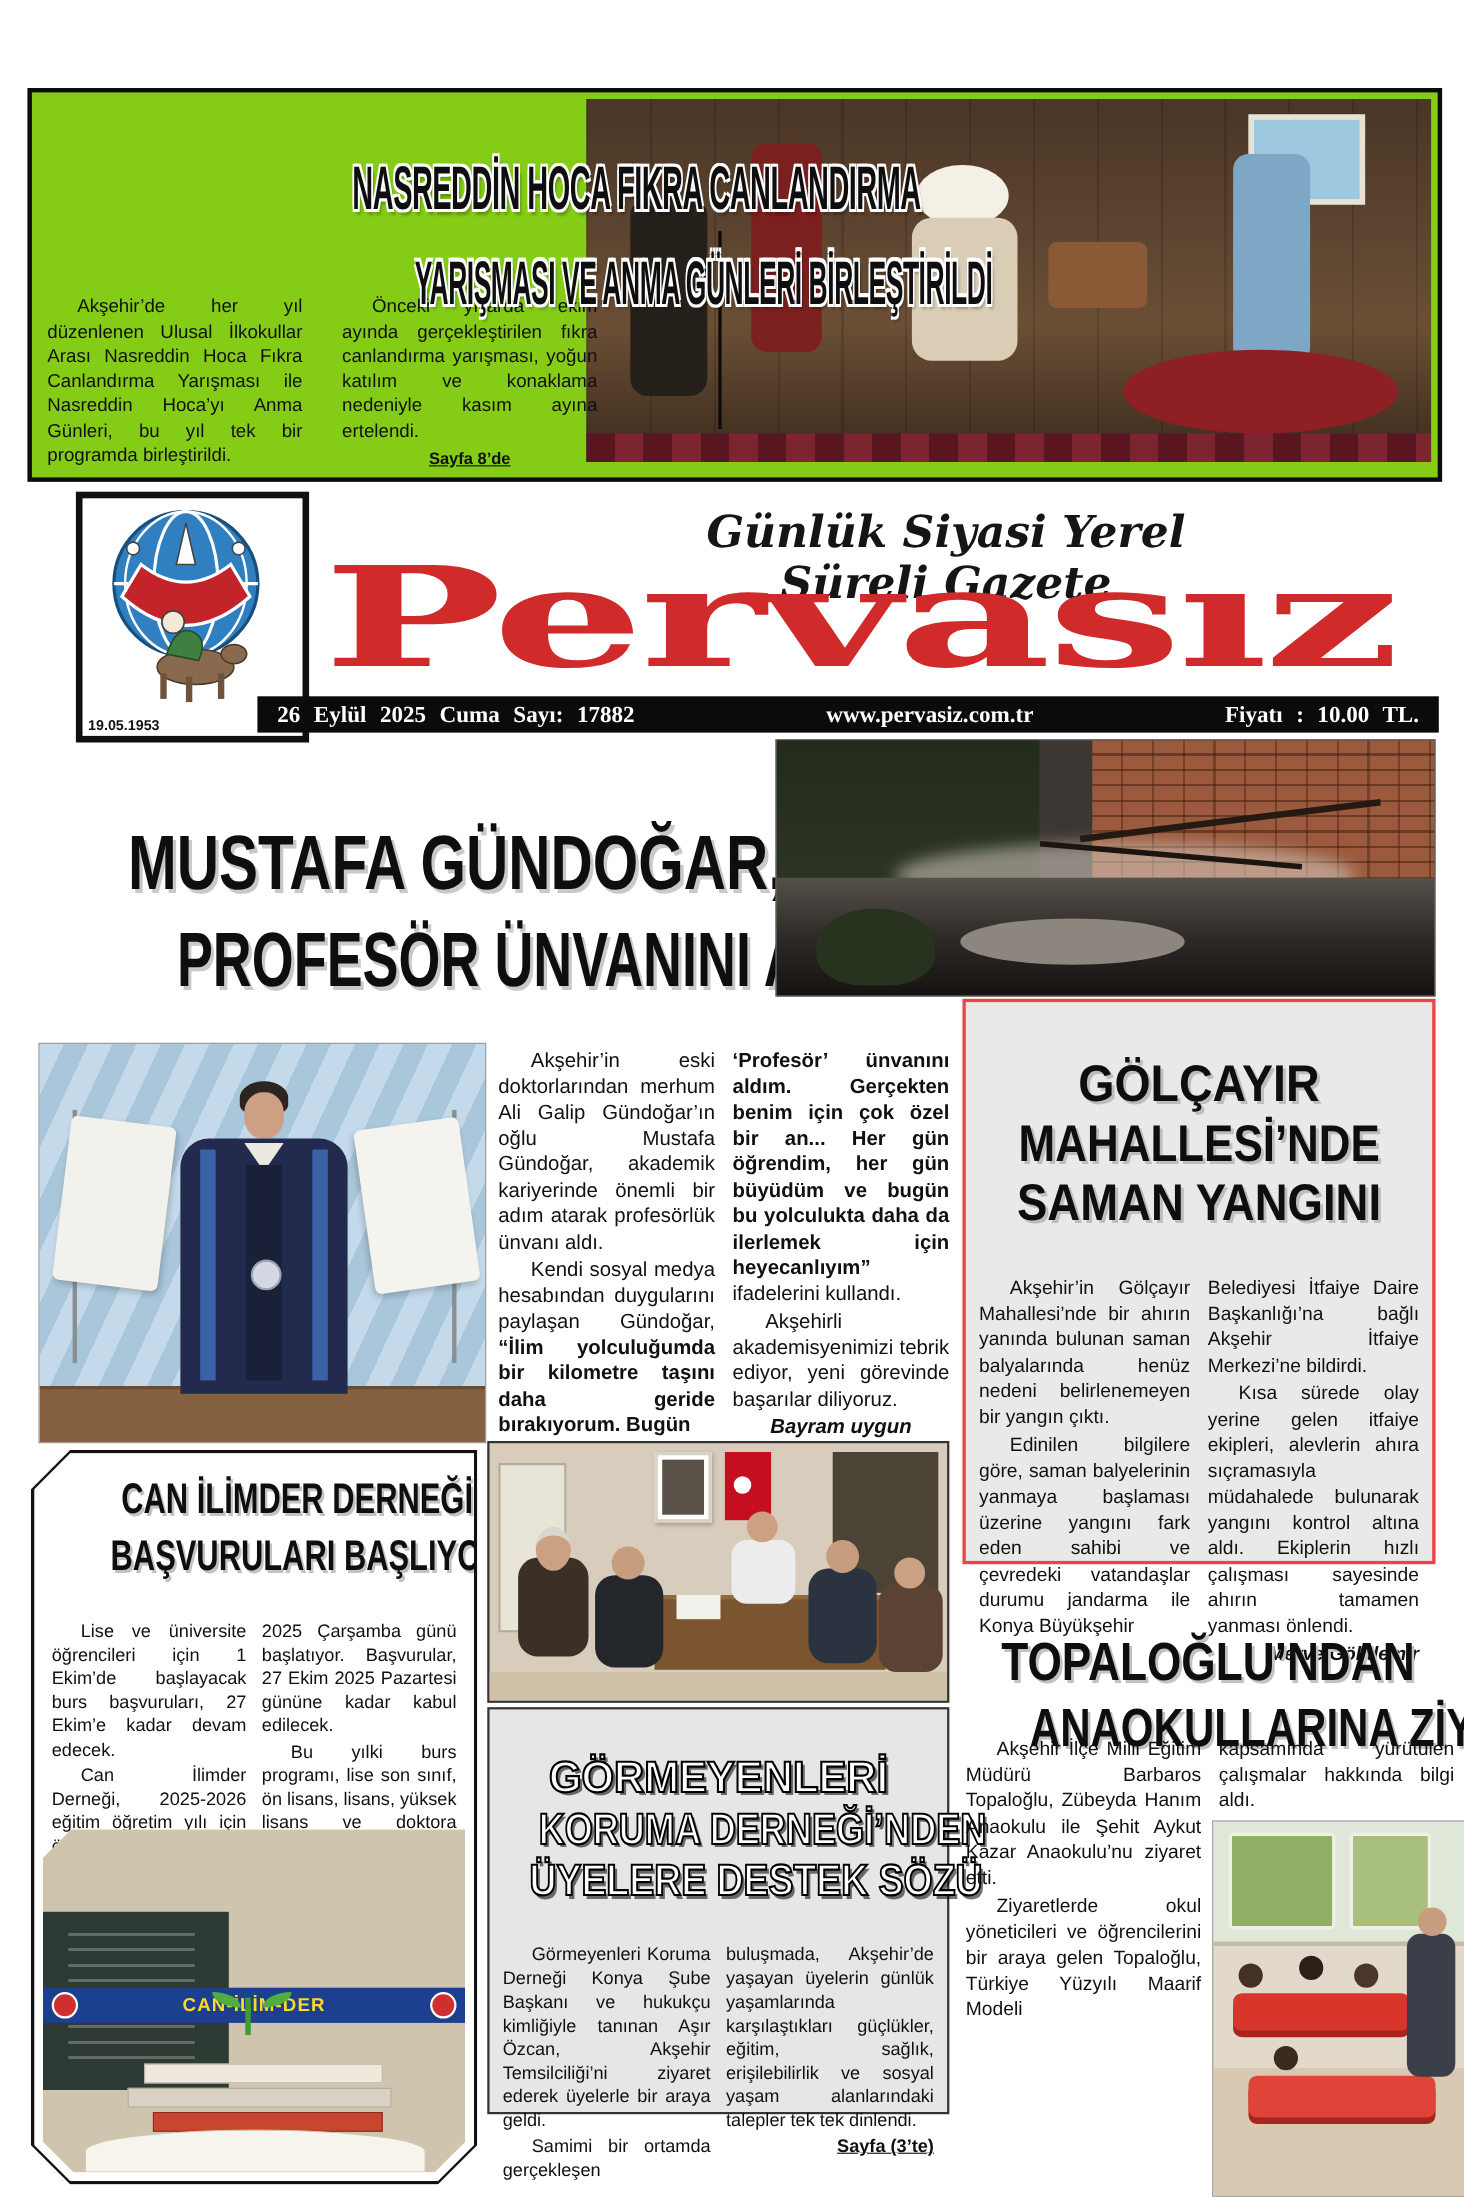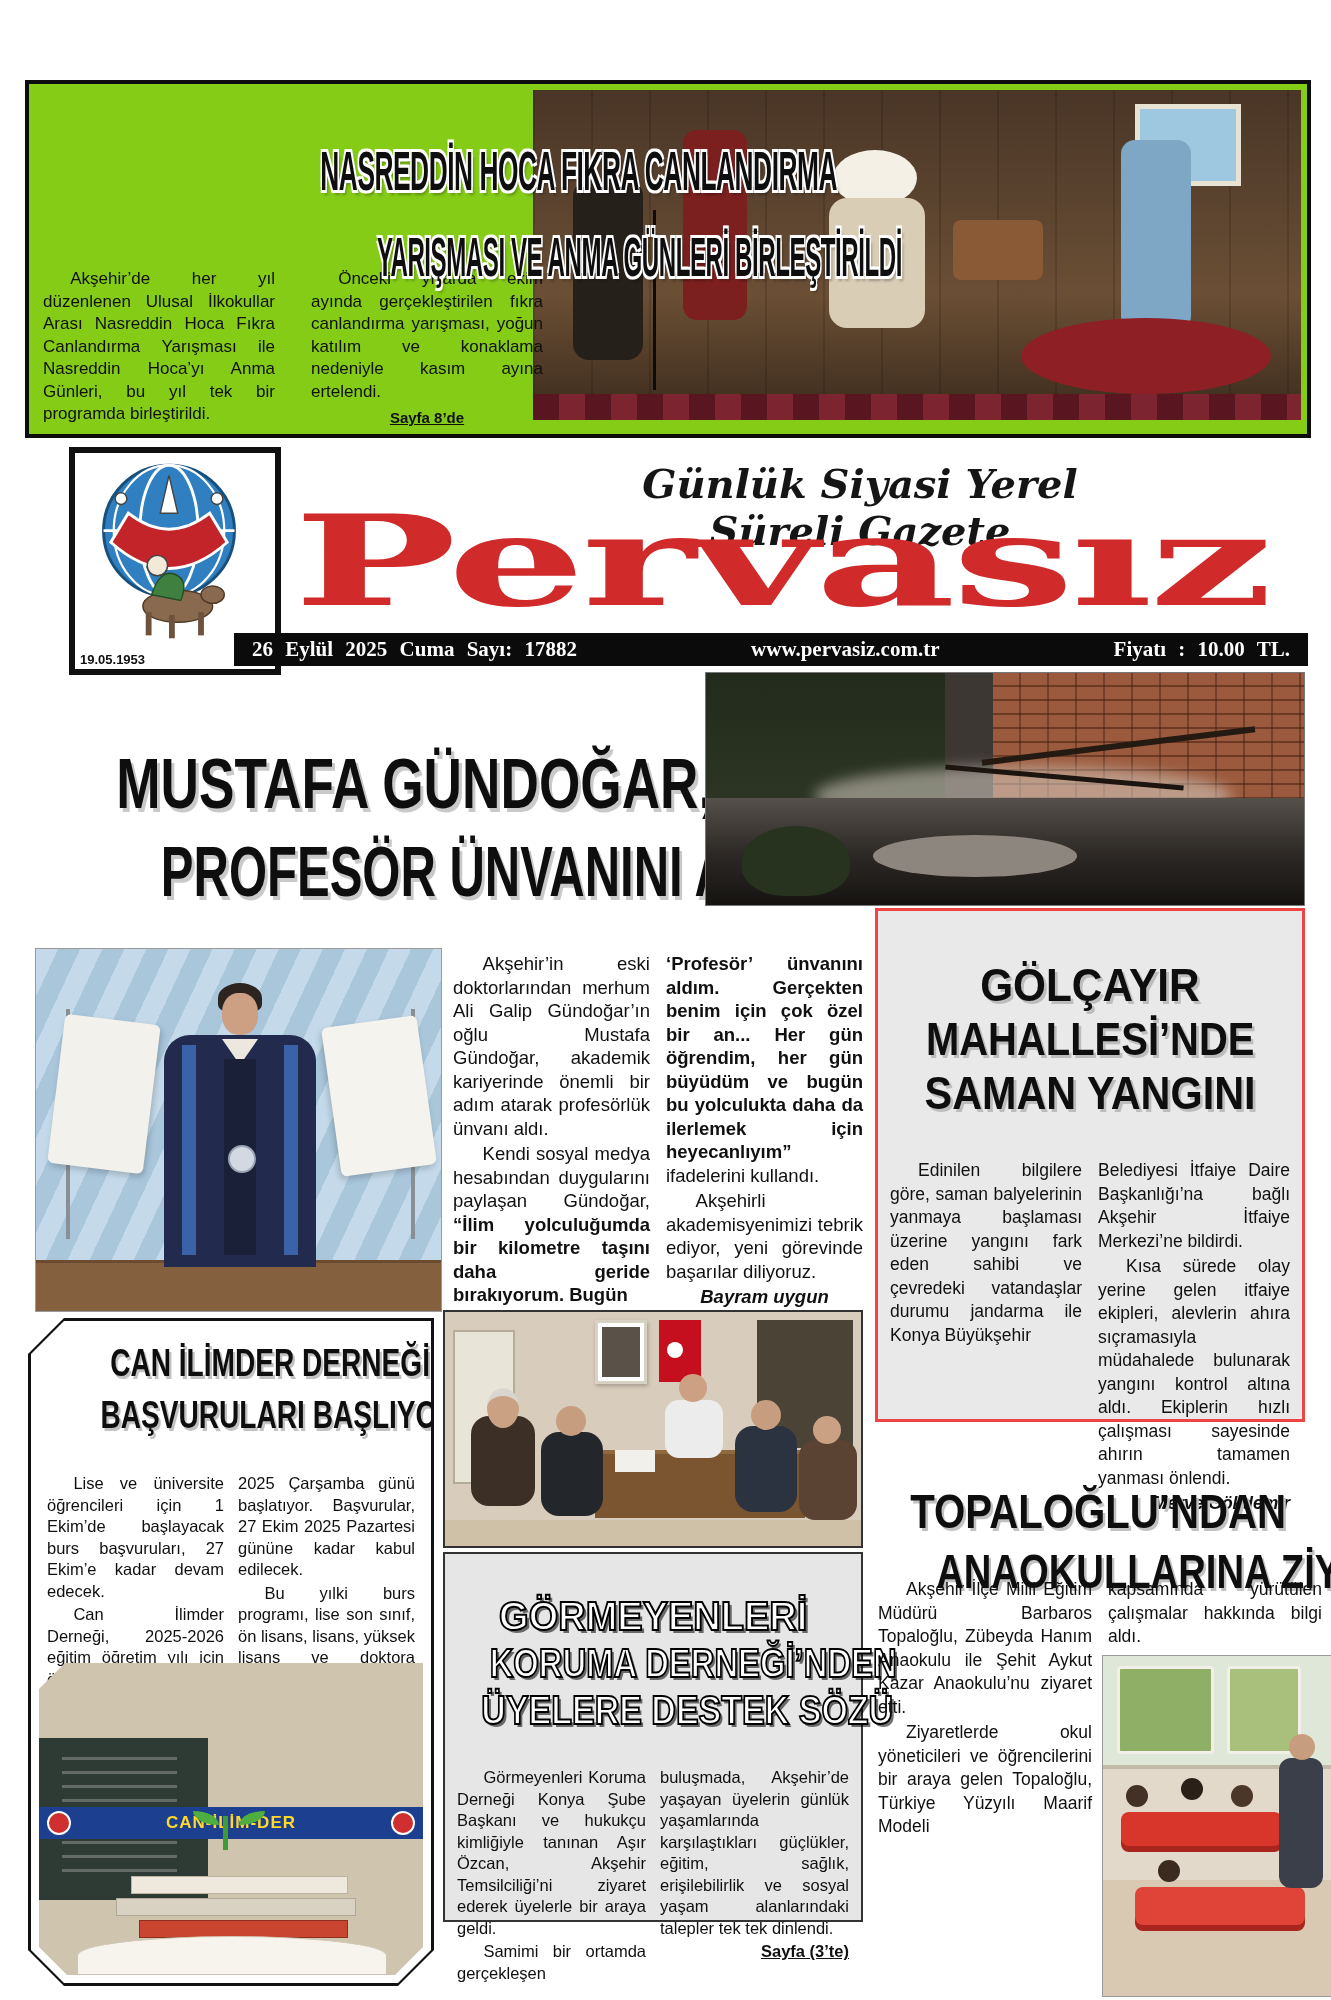--- a/index.html
+++ b/index.html
@@ -195,20 +195,21 @@
   </div>
 
   <div class="gol-box">
     <h2 class="hl gol-hl">
       <span class="sq" style="transform:scaleX(.9);">GÖLÇAYIR</span><br>
       <span class="sq" style="transform:scaleX(.85);">MAHALLESİ’NDE</span><br>
       <span class="sq" style="transform:scaleX(.88);">SAMAN YANGINI</span>
     </h2>
     <div class="cols2 gol-cols">
       <div>
+        <p class="para">Akşehir’in Gölçayır Mahallesi’nde bir ahırın yanında bulunan saman balyalarında henüz nedeni belirlenemeyen bir yangın çıktı.</p>
         <p class="para">Edinilen bilgilere göre, saman balyelerinin yanmaya başlaması üzerine yangını fark eden sahibi ve çevredeki vatandaşlar durumu jandarma ile Konya Büyükşehir</p>
       </div>
       <div>
         <p class="para noind">Belediyesi İtfaiye Daire Başkanlığı’na bağlı Akşehir İtfaiye Merkezi’ne bildirdi.</p>
         <p class="para">Kısa sürede olay yerine gelen itfaiye ekipleri, alevlerin ahıra sıçramasıyla müdahalede bulunarak yangını kontrol altına aldı. Ekiplerin hızlı çalışması sayesinde ahırın tamamen yanması önlendi.</p>
         <div class="byline-r">Merve Gökdemir</div>
       </div>
     </div>
   </div>
 

